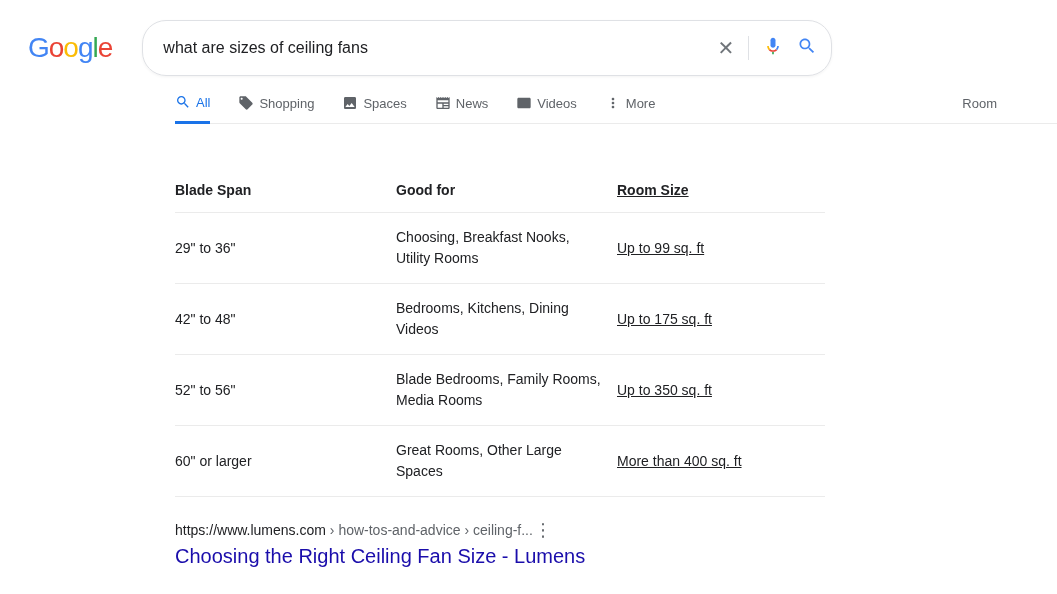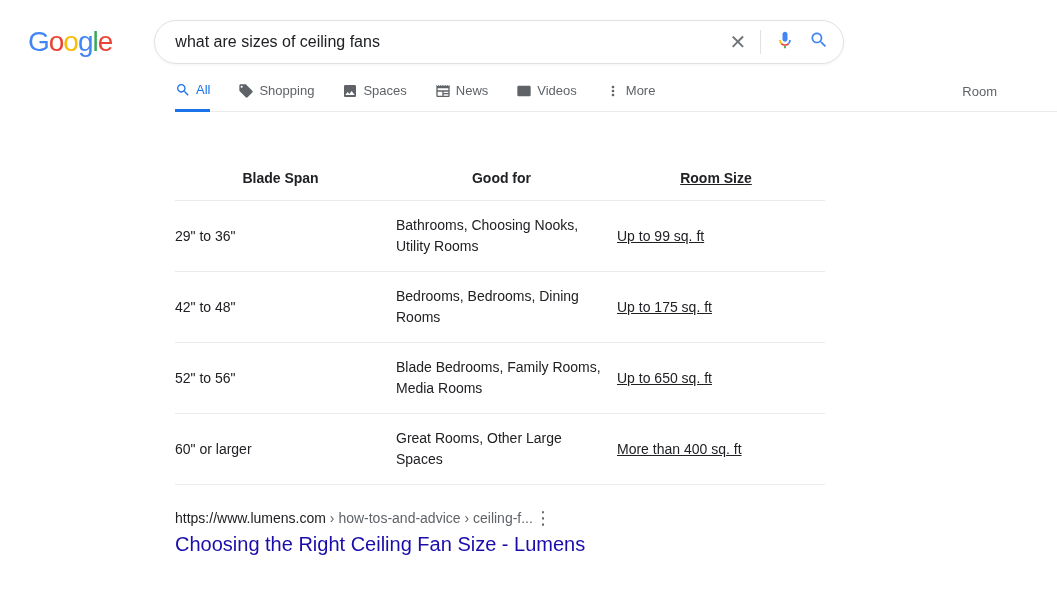--- a/index.html
+++ b/index.html
@@ -1,45 +1,45 @@
 <!DOCTYPE html>
 <html><head>
   <meta charset="utf-8">
   <style>
     * { margin: 0; padding: 0; box-sizing: border-box; }
     body { font-family: arial, sans-serif; background: #fff; color: #202124; }
     
-    .header { display: flex; align-items: center; padding: 20px 0 0 28px; gap: 42px; }
+    .header { display: flex; align-items: center; padding: 20px 0 0 28px; gap: 30px; }
     .logo { font-size: 28px; font-weight: 500; letter-spacing: -1px; }
     .logo span:nth-child(1) { color: #4285f4; }
     .logo span:nth-child(2) { color: #ea4335; }
     .logo span:nth-child(3) { color: #fbbc05; }
     .logo span:nth-child(4) { color: #4285f4; }
     .logo span:nth-child(5) { color: #34a853; }
     .logo span:nth-child(6) { color: #ea4335; }
     
-    .search-bar { display: flex; align-items: center; border: 1px solid #dfe1e5; border-radius: 24px; height: 44px; width: 690px; padding: 0 14px; box-shadow: 0 1px 3px rgba(0,0,0,0.05); }
+    .search-bar { display: flex; align-items: center; border: 1px solid #dfe1e5; border-radius: 24px; height: 56px; width: 690px; padding: 0 14px; box-shadow: 0 1px 3px rgba(0,0,0,0.05); }
     .search-input { flex: 1; border: none; outline: none; font-size: 16px; color: #202124; padding: 0 6px; }
     .search-icons { display: flex; align-items: center; gap: 14px; }
     .clear-icon { font-size: 20px; color: #70757a; cursor: pointer; font-weight: 300; }
     .divider { width: 1px; height: 24px; background: #dfe1e5; }
     .mic-icon svg { width: 20px; height: 20px; }
     .search-icon svg { width: 20px; height: 20px; fill: #4285f4; }
     
     .tabs-row { display: flex; align-items: center; margin-left: 175px; margin-top: 18px; gap: 28px; border-bottom: 1px solid #ebebeb; padding-bottom: 0; position: relative; width: calc(100% - 175px); }
-    .tab { display: flex; align-items: flex-start; gap: 5px; font-size: 13px; color: #5f6368; padding-bottom: 11px; cursor: pointer; }
+    .tab { display: flex; align-items: center; gap: 5px; font-size: 13px; color: #5f6368; padding-bottom: 11px; cursor: pointer; }
     .tab.active { color: #1a73e8; border-bottom: 3px solid #1a73e8; margin-bottom: -1px; }
     .tab-icon { width: 16px; height: 16px; display: inline-flex; align-items: center; justify-content: center; }
     .tools { position: absolute; right: 60px; font-size: 13px; color: #5f6368; padding-bottom: 11px; cursor: pointer; }
     
     .results { margin-left: 175px; margin-top: 48px; max-width: 650px; }
     .snippet-title { font-size: 18px; color: #202124; margin-bottom: 22px; }
     
     table { width: 100%; border-collapse: collapse; }
-    th { text-align: center; font-size: 14px; font-weight: bold; color: #202124; padding: 10px 10px 14px 0; border-bottom: 1px solid #ebebeb; }
+    th { text-align: left; font-size: 14px; font-weight: bold; color: #202124; padding: 10px 10px 14px 0; border-bottom: 1px solid #ebebeb; }
     td { font-size: 14px; color: #202124; padding: 14px 10px 14px 0; border-bottom: 1px solid #ebebeb; vertical-align: middle; line-height: 1.5; }
     th:nth-child(1), td:nth-child(1) { width: 34%; }
     th:nth-child(2), td:nth-child(2) { width: 34%; }
     th:nth-child(3), td:nth-child(3) { width: 32%; text-decoration: underline; }
     
     .cite-row { display: flex; align-items: center; gap: 1px; margin-top: 24px; }
     .cite { font-size: 14px; color: #202124; }
     .cite .path { color: #5f6368; }
     .more-dots { color: #5f6368; font-size: 18px; cursor: pointer; line-height: 1; }
     .result-link { font-size: 20px; color: #1a0dab; margin-top: 6px; cursor: pointer; }
@@ -131,32 +131,32 @@
     <thead>
       <tr>
         <th>Blade Span</th>
         <th>Good for</th>
         <th>Room Size</th>
       </tr>
     </thead>
     <tbody>
       <tr>
         <td>29" to 36"</td>
-        <td>Bathrooms, Choosing Nooks, Utility Rooms</td>
+        <td>Choosing, Breakfast Nooks, Utility Rooms</td>
         <td>Up to 99 sq. ft</td>
       </tr>
       <tr>
         <td>42" to 48"</td>
-        <td>Bedrooms, Bedrooms, Dining Rooms</td>
+        <td>Bedrooms, Kitchens, Dining Videos</td>
         <td>Up to 175 sq. ft</td>
       </tr>
       <tr>
         <td>52" to 56"</td>
         <td>Blade Bedrooms, Family Rooms, Media Rooms</td>
-        <td>Up to 650 sq. ft</td>
+        <td>Up to 350 sq. ft</td>
       </tr>
       <tr>
         <td>60" or larger</td>
         <td>Great Rooms, Other Large Spaces</td>
         <td>More than 400 sq. ft</td>
       </tr>
     </tbody>
   </table>
 
   <div class="cite-row">

